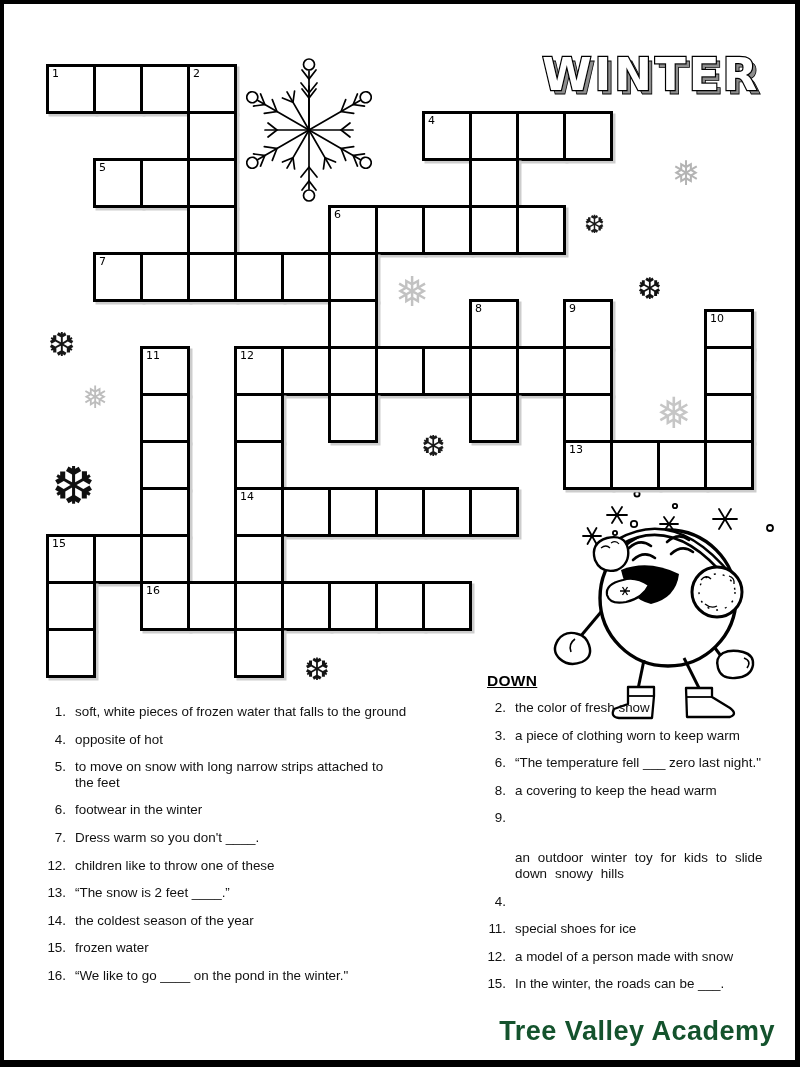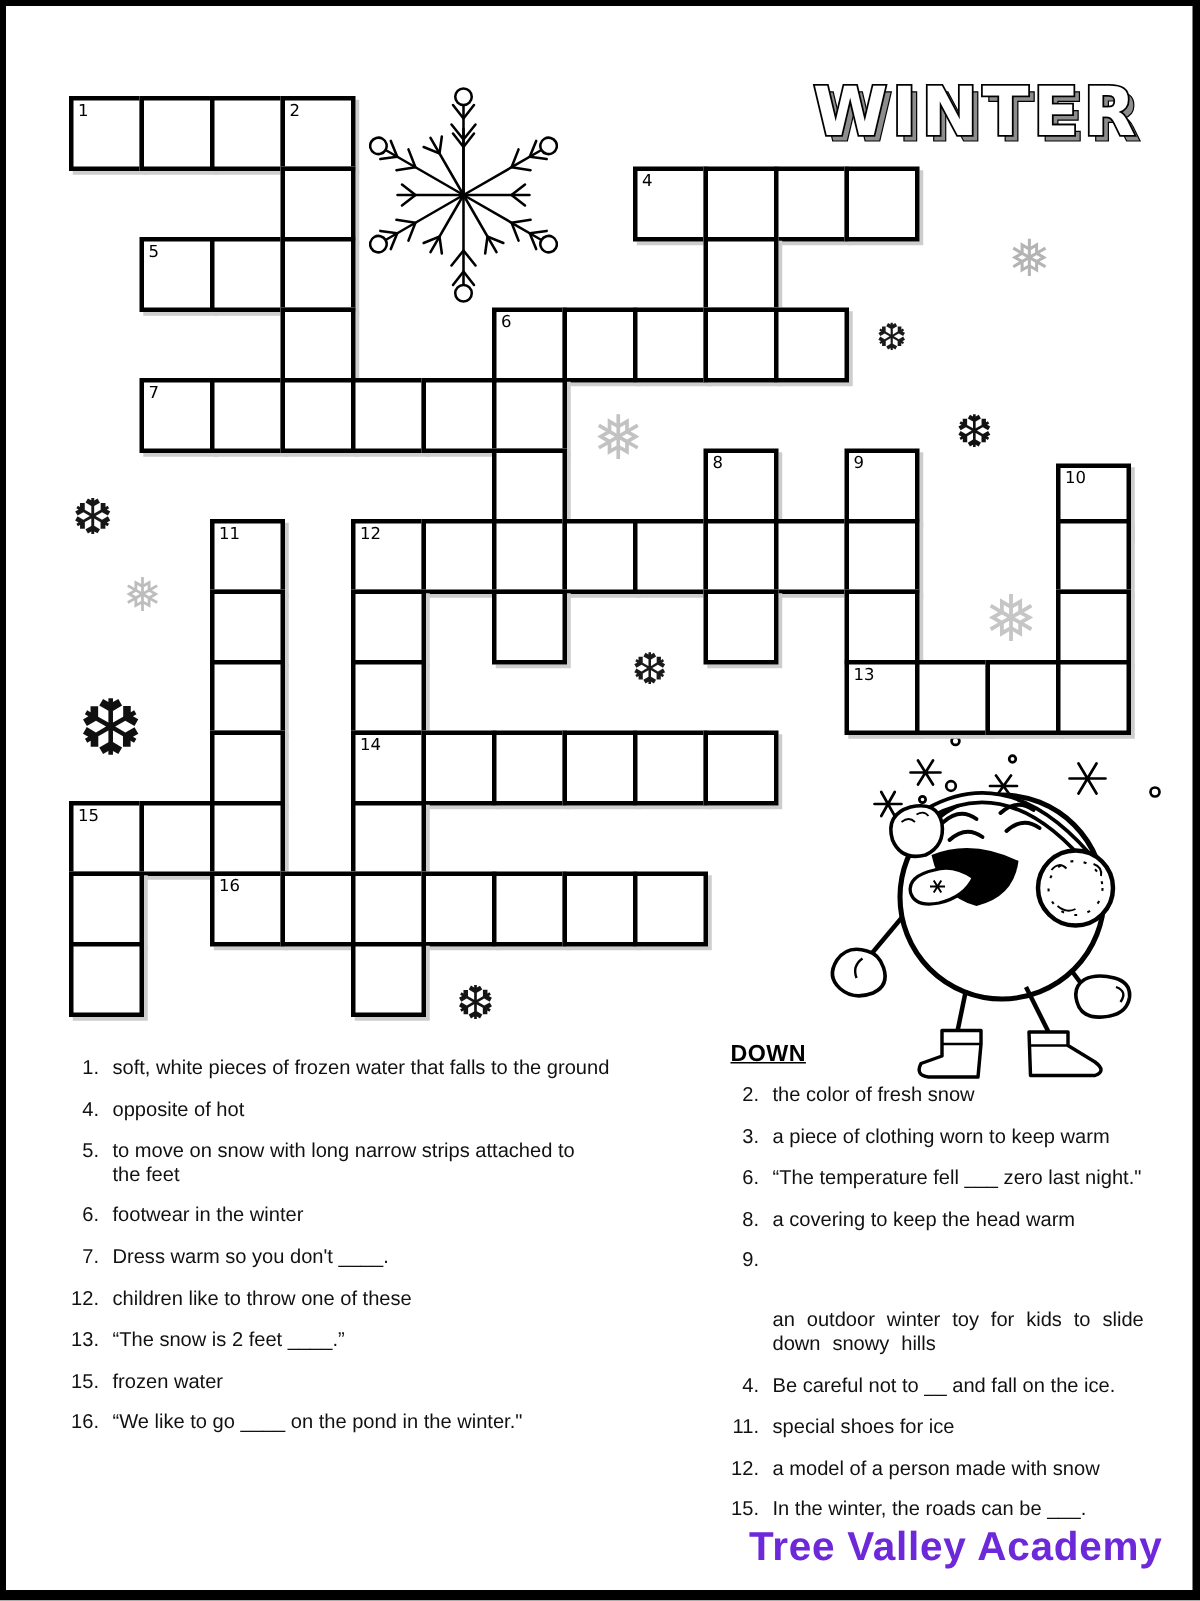--- a/index.html
+++ b/index.html
@@ -23,32 +23,32 @@
 
   
   #flakes{position:absolute;inset:0;z-index:1;}
   .flake{position:absolute;line-height:1;font-family:"DejaVu Sans",sans-serif;}
   .bigflake{position:absolute;left:246px;top:52px;z-index:1;}
   .snowman{position:absolute;left:533px;top:488px;z-index:2;}
 
   
   .clues{position:absolute;z-index:4;}
   #across{left:42px;top:694px;width:432px;}
-  #down{left:482px;top:694px;width:302px;}
+  #down{left:482px;top:672px;width:302px;}
   .clues h2{font-size:15.5px;line-height:18px;font-weight:bold;letter-spacing:.3px;
             text-decoration:underline;margin:0 0 0 5px;color:#000;}
   .clues ol{list-style:none;margin:10px 0 0 0;padding:0;}
   .clues li{display:flex;margin-bottom:12px;font-size:13.4px;line-height:15.6px;color:#111;}
   .clues .num{flex:0 0 24px;text-align:right;margin-right:9px;}
   .clues .txt{white-space:pre-line;}
   .clues li.justify .txt{word-spacing:4.2px;margin-top:40px;}
 
   
   .branding{position:absolute;top:1016px;right:25px;font-weight:bold;font-size:27px;
-            letter-spacing:.5px;color:#6d28d9;z-index:4;}
+            letter-spacing:.5px;color:#14532d;z-index:4;}
 </style>
 </head>
 <body>
 
 <div class="page">
 
   <svg class="title-svg" width="228" height="68" viewBox="0 0 228 68">
     <text class="title-shadow" x="117" y="52" text-anchor="middle">WINTER</text>
     <text class="title-main" x="113" y="48" text-anchor="middle">WINTER</text>
   </svg>
@@ -284,20 +284,24 @@
         </li>
       <li>
           <span class="num">12.</span>
           <span class="txt">children like to throw one of these</span>
         </li>
       <li>
           <span class="num">13.</span>
           <span class="txt">“The snow is 2 feet ____.”</span>
         </li>
       <li>
+          <span class="num">14.</span>
+          <span class="txt">the coldest season of the year</span>
+        </li>
+      <li>
           <span class="num">15.</span>
           <span class="txt">frozen water</span>
         </li>
       <li>
           <span class="num">16.</span>
           <span class="txt">“We like to go ____ on the pond in the winter."</span>
         </li>
     </ol>
   </section>
 
@@ -320,21 +324,20 @@
           <span class="num">8.</span>
           <span class="txt">a covering to keep the head warm</span>
         </li>
       <li class="justify">
           <span class="num">9.</span>
           <span class="txt">an outdoor winter toy for kids to slide
 down snowy hills</span>
         </li>
       <li>
           <span class="num">4.</span>
-          <span class="txt">Be careful not to __ and fall on the ice.</span>
         </li>
       <li>
           <span class="num">11.</span>
           <span class="txt">special shoes for ice</span>
         </li>
       <li>
           <span class="num">12.</span>
           <span class="txt">a model of a person made with snow</span>
         </li>
       <li>

